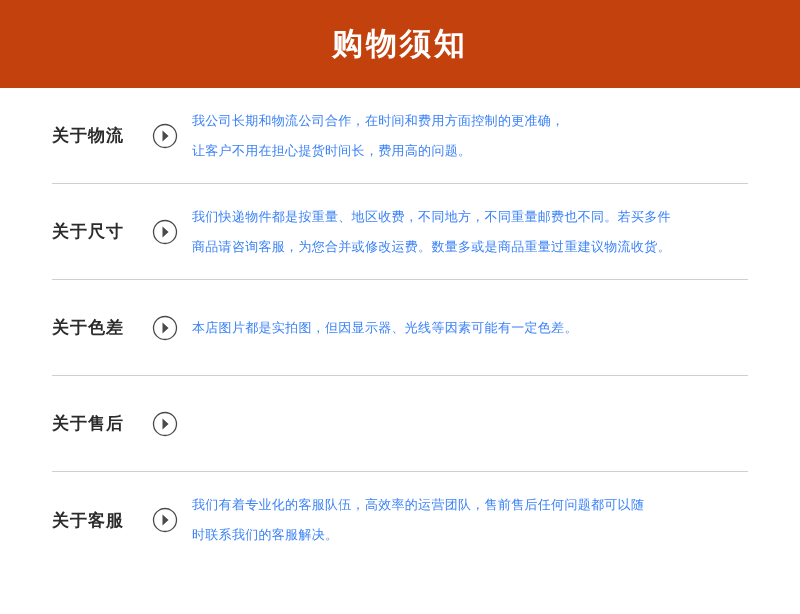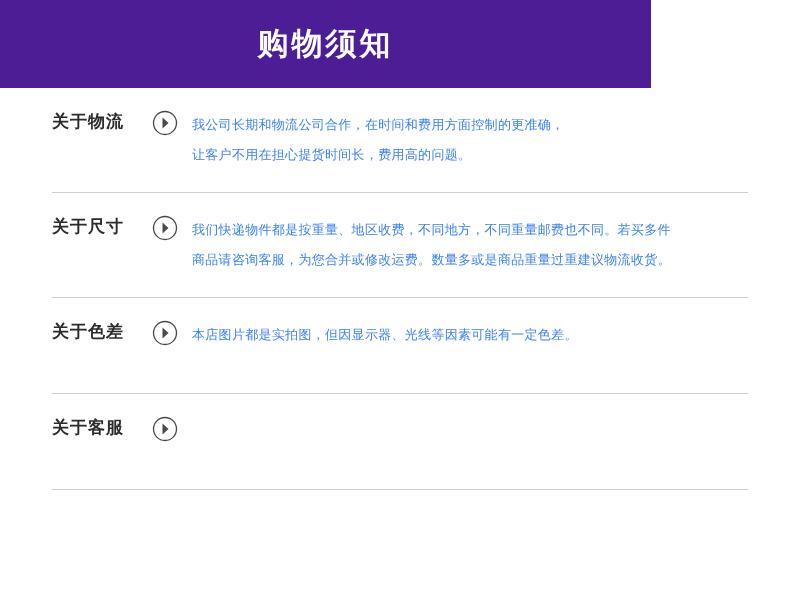--- a/index.html
+++ b/index.html
@@ -13,43 +13,44 @@
     font-family: "Liberation Sans", "DejaVu Sans", sans-serif;
     overflow: hidden;
   }
   .page {
     width: 800px;
     height: 614px;
     position: relative;
     background: #ffffff;
   }
   .header {
-    width: 651px;
+    width: 800px;
     height: 88px;
-    background: #4c1d95;
+    background: #c2410c;
     display: flex;
     align-items: center;
     justify-content: center;
   }
   .header-title {
     color: #ffffff;
     font-size: 31px;
     font-weight: bold;
     letter-spacing: 3px;
     font-family: "DejaVu Sans", "Liberation Sans", sans-serif;
   }
   .content {
     padding: 0 52px;
     box-sizing: border-box;
   }
   .row {
     display: flex;
+    align-items: center;
     min-height: 96px;
     border-bottom: 1px solid #cfcfcf;
-    padding: 22px 0;
+    padding: 8px 0;
     box-sizing: border-box;
   }
   .row.last {
     border-bottom: none;
   }
   .row-label {
     width: 100px;
     flex: 0 0 100px;
     text-align: left;
     font-size: 17px;
@@ -120,24 +121,35 @@
       <div class="arrow-icon">
         <svg width="26" height="26" viewBox="0 0 26 26">
           <circle cx="13" cy="13" r="11.5" fill="none" stroke="#4a4a4a" stroke-width="1.3"></circle>
           <path d="M10.5 7.5 L16.5 13 L10.5 18.5 Z" fill="#4a4a4a"></path>
         </svg>
       </div>
       <div class="row-text">本店图片都是实拍图，但因显示器、光线等因素可能有一定色差。</div>
     </div>
 
     <div class="row">
-      <div class="row-label">关于客服</div>
+      <div class="row-label">关于售后</div>
       <div class="arrow-icon">
         <svg width="26" height="26" viewBox="0 0 26 26">
           <circle cx="13" cy="13" r="11.5" fill="none" stroke="#4a4a4a" stroke-width="1.3"></circle>
           <path d="M10.5 7.5 L16.5 13 L10.5 18.5 Z" fill="#4a4a4a"></path>
         </svg>
       </div>
     </div>
 
+    <div class="row last">
+      <div class="row-label">关于客服</div>
+      <div class="arrow-icon">
+        <svg width="26" height="26" viewBox="0 0 26 26">
+          <circle cx="13" cy="13" r="11.5" fill="none" stroke="#4a4a4a" stroke-width="1.3"></circle>
+          <path d="M10.5 7.5 L16.5 13 L10.5 18.5 Z" fill="#4a4a4a"></path>
+        </svg>
+      </div>
+      <div class="row-text">我们有着专业化的客服队伍，高效率的运营团队，售前售后任何问题都可以随
+时联系我们的客服解决。</div>
+    </div>
 
   </div>
 </div>
 
 </body></html>

